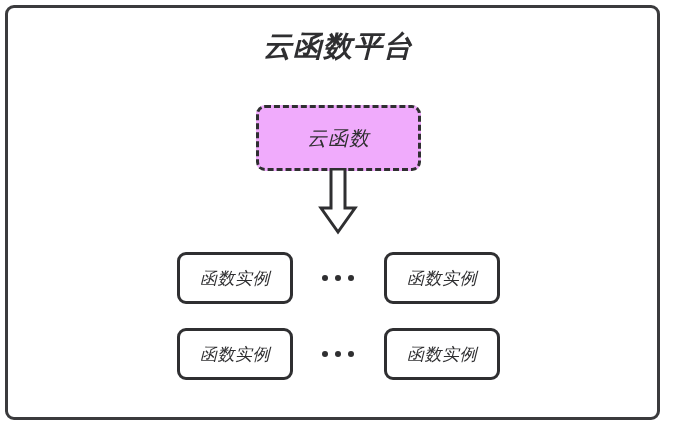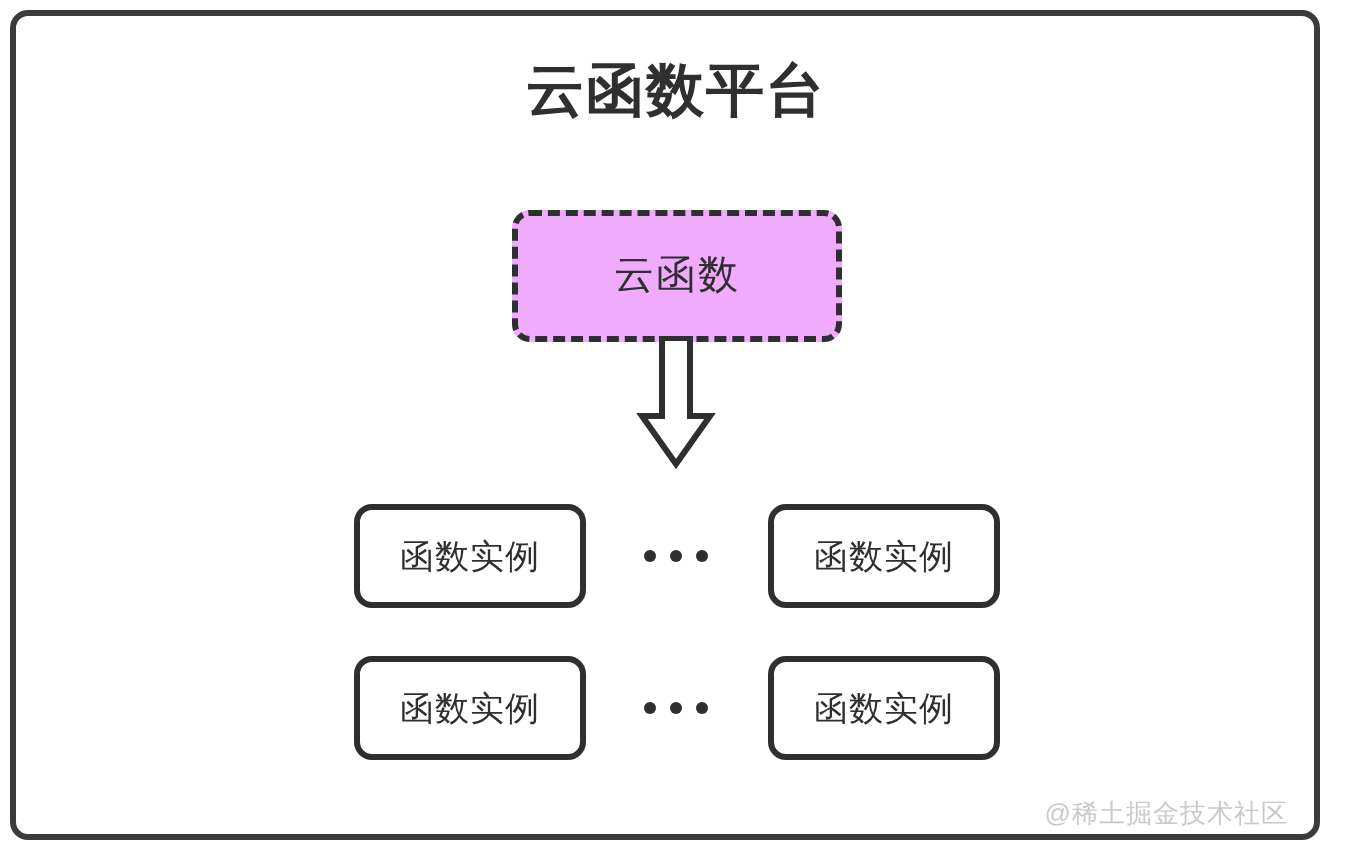--- a/index.html
+++ b/index.html
@@ -9,20 +9,21 @@
   }
   body {
     font-family: "Liberation Sans", "DejaVu Sans", sans-serif;
   }
   #canvas {
     position: relative;
     width: 668px;
     height: 434px;
     background: #ffffff;
     overflow: hidden;
+    font-style: italic;
   }
 
   
   .platform-box {
     position: absolute;
     left: 5px;
     top: 5px;
     width: 655px;
     height: 415px;
     box-sizing: border-box;
@@ -181,15 +182,14 @@
     <div class="ellipsis">
       <span class="dot"></span>
       <span class="dot"></span>
       <span class="dot"></span>
     </div>
     <div class="instance-box col-right">
       <span class="instance-label">函数实例</span>
     </div>
   </div>
 
-  <div class="watermark">@稀土掘金技术社区</div>
 
 </div>
 
 </body></html>

